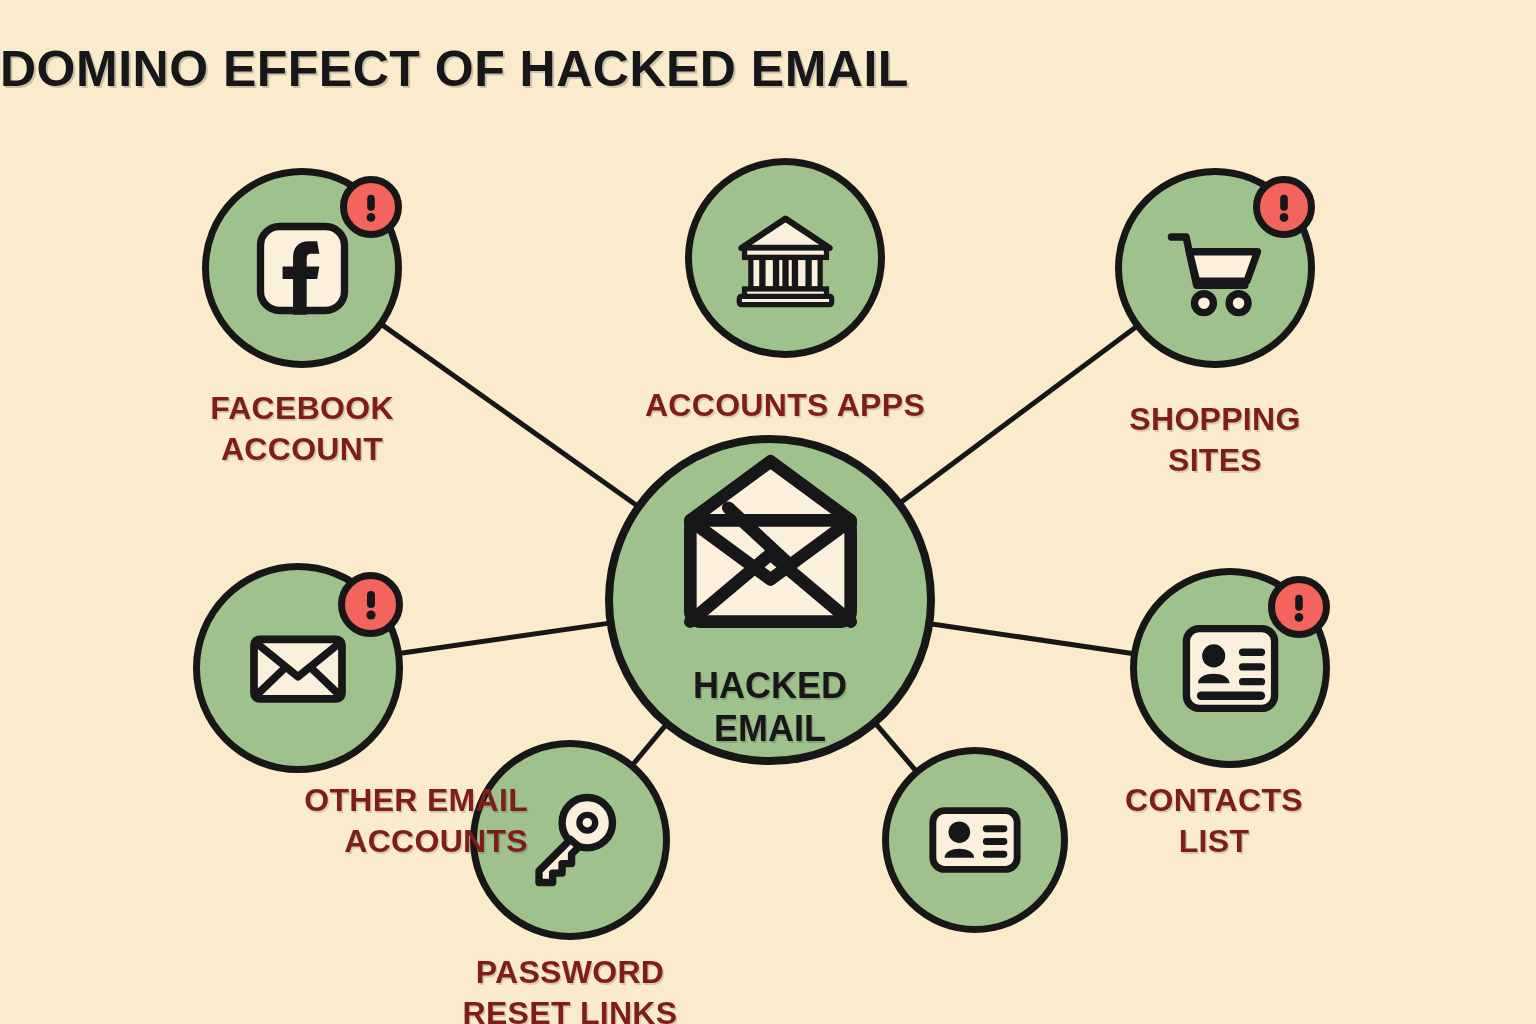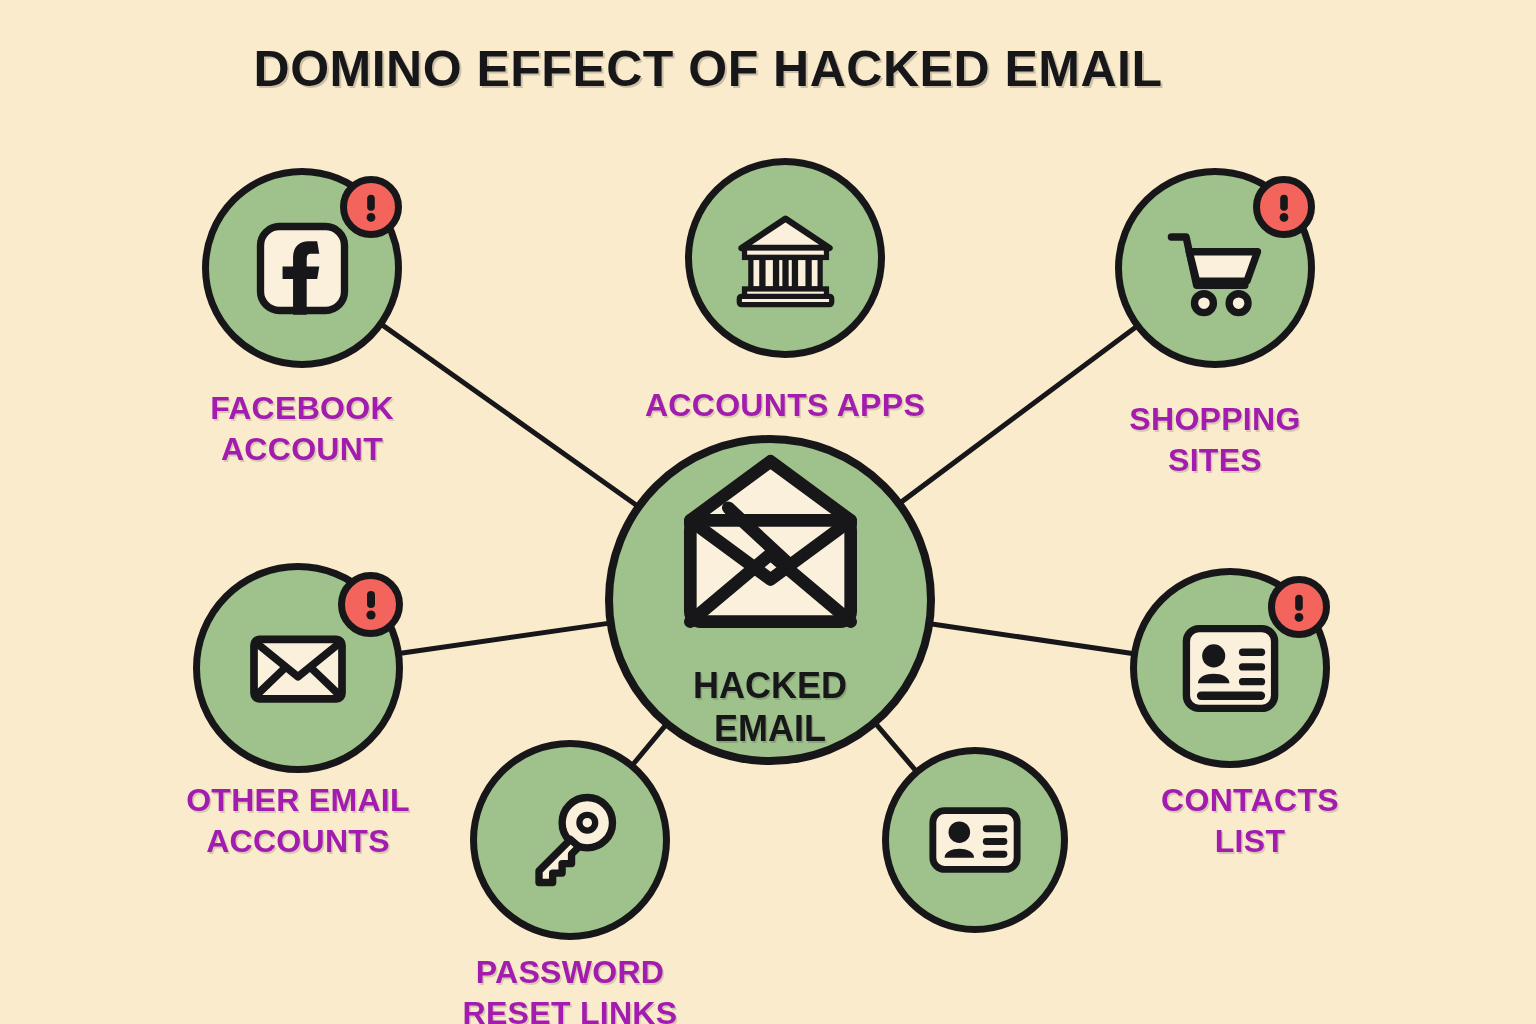--- a/index.html
+++ b/index.html
@@ -21,21 +21,21 @@
     width: 1536px;
     height: 1024px;
     pointer-events: none;
     z-index: 1;
   }
   #title {
     position: absolute;
     left: 0;
     top: 40px;
     width: 1416px;
-    text-align: center;
+    text-align: left;
     font-family: "Liberation Sans", sans-serif;
     font-weight: bold;
     font-size: 50px;
     letter-spacing: 0.5px;
     color: #17171a;
     z-index: 6;
     text-shadow: 2px 2px 0 rgba(0,0,0,0.18);
   }
   .node {
     position: absolute;
@@ -73,21 +73,21 @@
     display: block;
   }
   .node-label {
     position: absolute;
     text-align: center;
     font-family: "Liberation Sans", sans-serif;
     font-weight: bold;
     font-size: 32px;
     line-height: 1.28;
     letter-spacing: 0.3px;
-    color: #a21caf;
+    color: #7f1d1d;
     z-index: 4;
     text-shadow: 1.5px 1.5px 0 rgba(0,0,0,0.15);
     white-space: pre-line;
   }
   .hub-label {
     font-family: "Liberation Sans", sans-serif;
     font-weight: bold;
     font-size: 36px;
     line-height: 1.18;
     text-align: center;
@@ -190,21 +190,21 @@
       </svg>
           </span>
         </div>
         <div class="badge" style="width: 62px; height: 62px; background: rgb(242, 100, 92); border-color: rgb(23, 23, 26); left: 138.166px; top: 8.33661px;">
           <svg class="bang" width="38" height="38" viewBox="0 0 40 40" xmlns="http://www.w3.org/2000/svg">
     <rect x="16" y="7" width="8" height="17" rx="4" fill="#17171a"></rect>
     <circle cx="20" cy="31" r="4.6" fill="#17171a"></circle>
   </svg>
         </div>
       </div>
-      <div class="node-label" style="left: 1020px; top: 780px; width: 460px;">CONTACTS
+      <div class="node-label" style="left: 984px; top: 780px; width: 460px;">CONTACTS
 LIST</div>
       <div class="node" style="left: 882px; top: 747px; width: 186px; height: 186px;">
         <div class="bubble" style="left: 0px; top: 0px; width: 100%; height: 100%; background: rgb(159, 193, 140); border-color: rgb(23, 23, 26);">
           <span>
             <svg class="glyph" width="98" height="98" viewBox="0 0 100 100" xmlns="http://www.w3.org/2000/svg">
         <rect x="7" y="20" width="86" height="60" rx="12" fill="#fbf0dc" stroke="#17171a" stroke-width="7"></rect>
         <circle cx="34" cy="42" r="11" fill="#17171a"></circle>
         <path d="M19 68 C19 56 49 56 49 68 Z" fill="#17171a"></path>
         <g fill="#17171a">
           <rect x="58" y="35" width="25" height="7" rx="3.5"></rect>
@@ -239,21 +239,21 @@
       </svg>
           </span>
         </div>
         <div class="badge" style="width: 65px; height: 65px; background: rgb(242, 100, 92); border-color: rgb(23, 23, 26); left: 145.124px; top: 8.80344px;">
           <svg class="bang" width="40" height="40" viewBox="0 0 40 40" xmlns="http://www.w3.org/2000/svg">
     <rect x="16" y="7" width="8" height="17" rx="4" fill="#17171a"></rect>
     <circle cx="20" cy="31" r="4.6" fill="#17171a"></circle>
   </svg>
         </div>
       </div>
-      <div class="node-label" style="left: 68px; top: 780px; width: 460px;">OTHER EMAIL
+      <div class="node-label" style="left: 68px; top: 780px; width: 460px; text-align: right;">OTHER EMAIL
 ACCOUNTS</div>
       <div class="node" style="left: 605px; top: 435px; width: 330px; height: 330px;">
         <div class="bubble hub" style="left: 0px; top: 0px; width: 100%; height: 100%; background: rgb(159, 193, 140); border-color: rgb(23, 23, 26);">
           <span style="margin-top: -14px;">
             <svg class="glyph" width="211" height="211" viewBox="0 0 100 100" xmlns="http://www.w3.org/2000/svg">
         <path d="M12 40 L50 12 L88 40 L88 42 L50 66 L12 42 Z" fill="#fbf0dc" stroke="#17171a" stroke-width="6" stroke-linejoin="round"></path>
         <rect x="12" y="40" width="76" height="48" rx="5" fill="#fbf0dc" stroke="#17171a" stroke-width="6" stroke-linejoin="round"></rect>
         <path d="M12 88 L50 56 L88 88" fill="none" stroke="#17171a" stroke-width="6" stroke-linejoin="round" stroke-linecap="round"></path>
         <path d="M12 40 L50 68 L88 40" fill="none" stroke="#17171a" stroke-width="6" stroke-linejoin="round" stroke-linecap="round"></path>
         <path d="M30 34 L58 60" fill="none" stroke="#17171a" stroke-width="6" stroke-linecap="round"></path>

